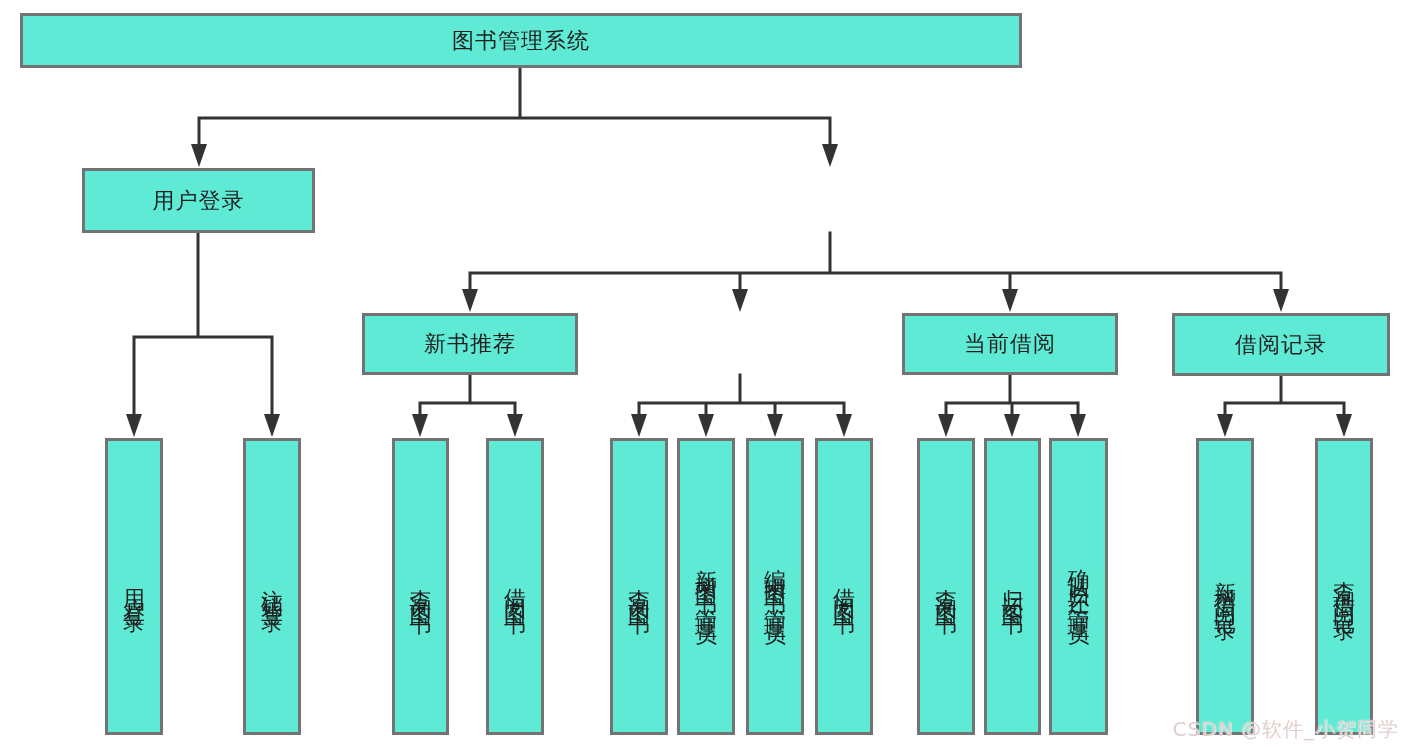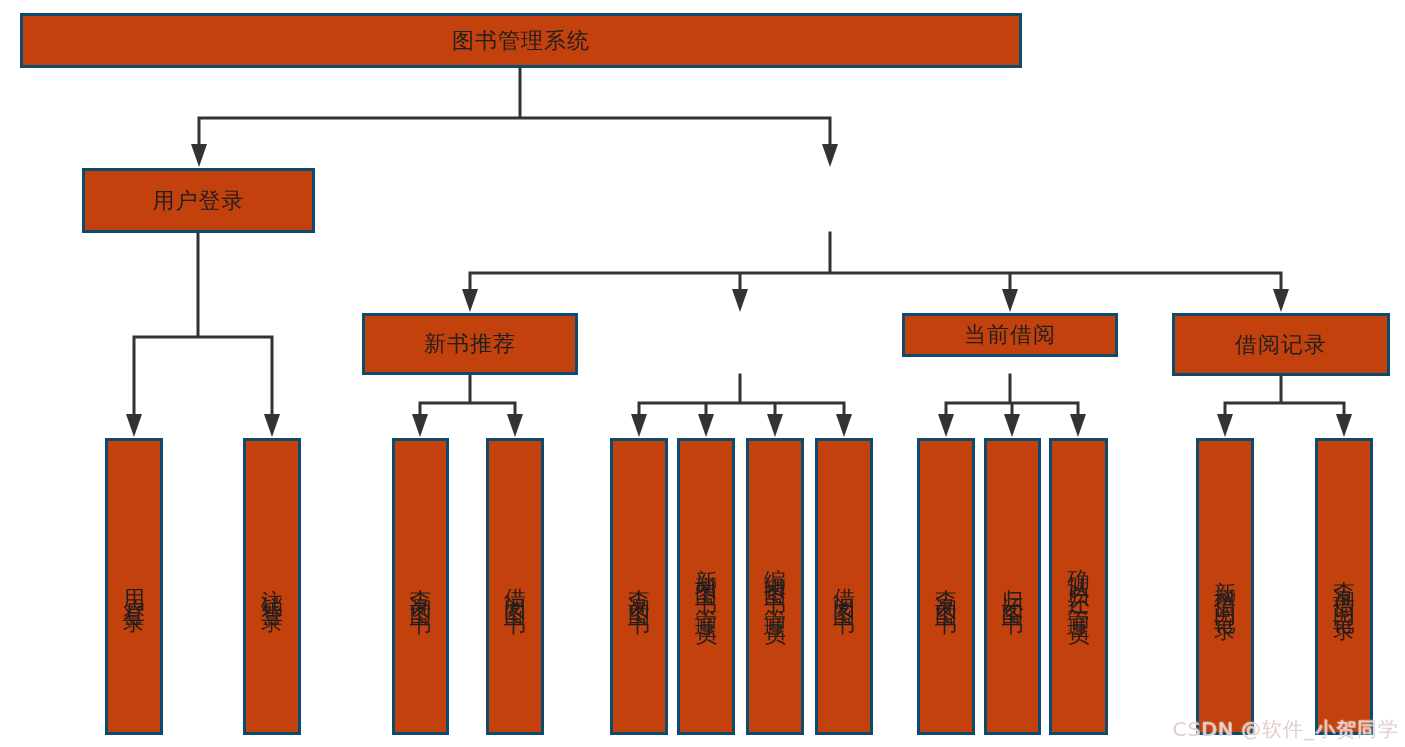--- a/index.html
+++ b/index.html
@@ -2,22 +2,22 @@
 <html><head>
 <meta charset="utf-8">
 <style>
   html,body { margin:0; padding:0; background:#ffffff; }
   .canvas {
     position:relative; width:1405px; height:747px; background:#ffffff;
     font-family:"DejaVu Sans","Liberation Sans",sans-serif; overflow:hidden;
   }
   .connectors { position:absolute; left:0; top:0; z-index:1; }
   .node {
-    position:absolute; box-sizing:border-box; background:#c2410c;
-    border:3px solid #0c4a6e; color:#1f1f1f;
+    position:absolute; box-sizing:border-box; background:#5eead4;
+    border:3px solid #737373; color:#1f1f1f;
     display:flex; align-items:center; justify-content:center;
     z-index:2;
     text-align:center;
   }
   .h-node { font-size:22px; letter-spacing:1px; white-space:nowrap; }
   .v-node { font-size:22px; }
   .v-text {
     writing-mode:vertical-rl; text-orientation:mixed;
     letter-spacing:8px; line-height:1;
   }
@@ -59,21 +59,21 @@
     <span>图书管理系统</span>
   </div>
 
   <div class="node h-node" style="left:82px;top:168px;width:233px;height:65px;">
     <span>用户登录</span>
   </div>
 
   <div class="node h-node" style="left:362px;top:313px;width:216px;height:62px;">
     <span>新书推荐</span>
   </div>
-  <div class="node h-node" style="left:902px;top:313px;width:216px;height:44px;">
+  <div class="node h-node" style="left:902px;top:313px;width:216px;height:62px;">
     <span>当前借阅</span>
   </div>
   <div class="node h-node" style="left:1172px;top:313px;width:218px;height:63px;">
     <span>借阅记录</span>
   </div>
 
   <div class="node v-node" style="left:105px;top:438px;width:58px;height:297px;">
     <span class="v-text">用户登录</span>
   </div>
   <div class="node v-node" style="left:243px;top:438px;width:58px;height:297px;">

